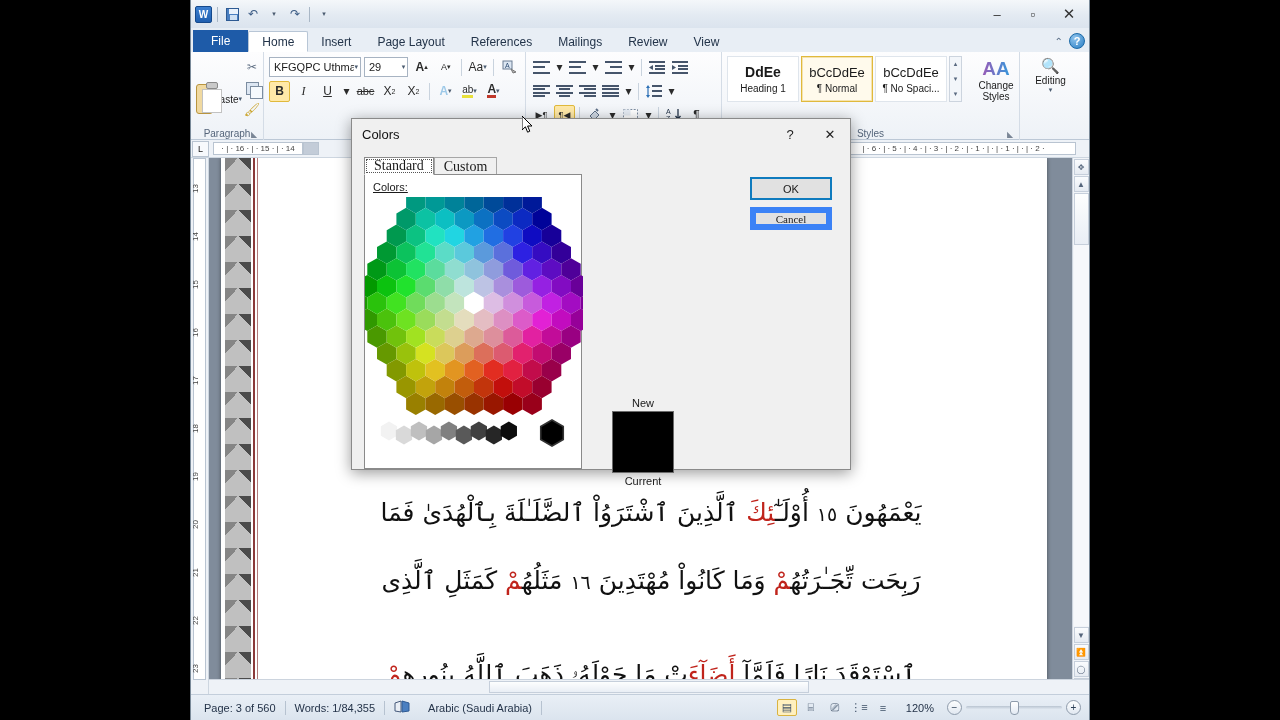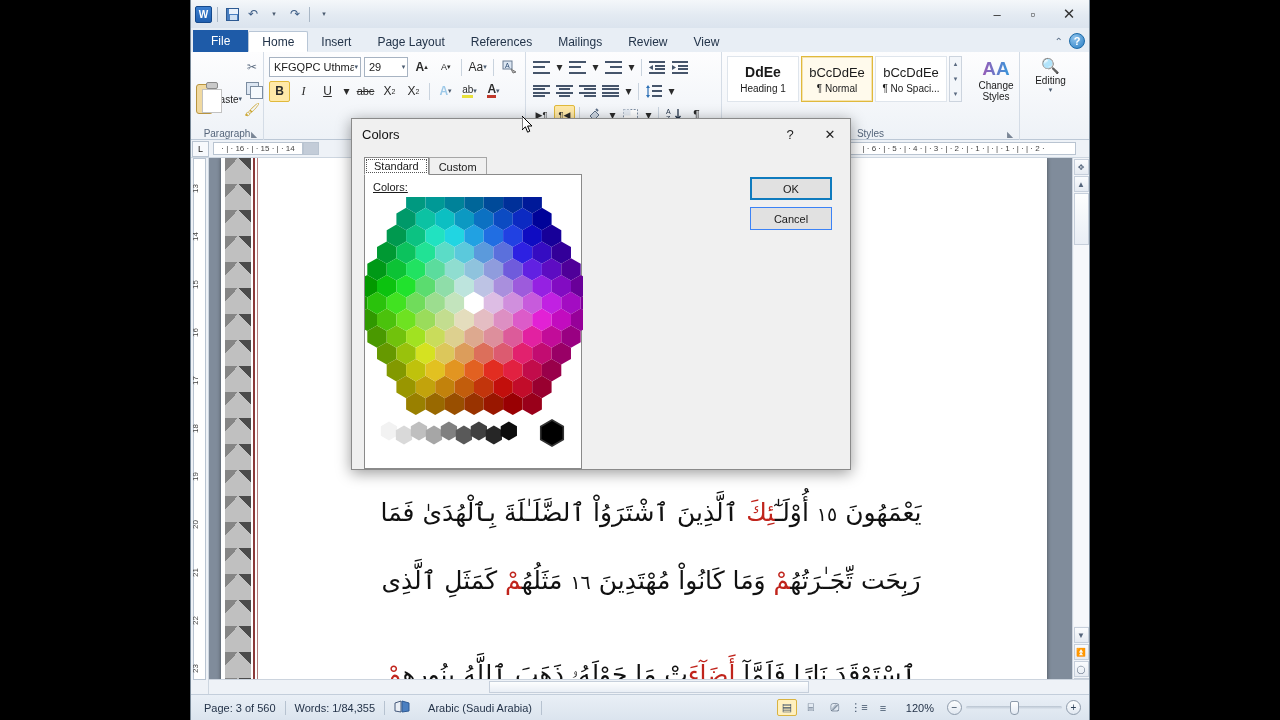--- a/index.html
+++ b/index.html
@@ -183,38 +183,38 @@
   
   .dlg { position:absolute; left:160px; top:118px; width:500px; height:352px; background:#f0f0f0;
          border:1px solid #8a8a8a; box-shadow:0 3px 14px rgba(0,0,0,.4); z-index:50; }
   .dlg-tb { height:30px; display:flex; align-items:center; background:#f0f0f0; }
   .dlg-title { font-size:13px; padding-left:10px; color:#111; }
   .dlg-tb-right { margin-left:auto; display:flex; }
   .dlg-tb-btn { width:40px; height:28px; display:flex; align-items:center; justify-content:center;
                 font-size:13px; color:#222; }
   .dlg-body { position:absolute; left:0; right:0; top:30px; bottom:0; }
   .tabs { position:absolute; left:12px; top:8px; display:flex; align-items:flex-end; }
-  .dtab { height:18px; padding:0 9px; font-size:11px; background:#f0f0f0; border:1px solid #a6a6a6;
-          border-bottom:none; display:flex; align-items:center; }
+  .dtab { height:18px; padding:0 9px; font-size:14px; background:#f0f0f0; border:1px solid #a6a6a6;
+          border-bottom:none; display:flex; align-items:center;font-family:Liberation Serif, serif; }
   .dtab.sel { background:#fff; border:1px solid #8a8a8a; border-bottom:1px solid #fff; position:relative;
               z-index:2; outline:1px dotted #555; outline-offset:-3px; }
   .panel { position:absolute; left:12px; top:25px; width:218px; height:295px; background:#fff;
            border:1px solid #8a8a8a; }
   .clabel { position:absolute; left:8px; top:6px; font-size:11px; }
   .clabel u { text-decoration:underline; }
   .hexwrap { position:absolute; left:0; top:22px; width:218px; height:218px; }
   .greywrap { position:absolute; left:10px; top:238px; width:200px; height:40px; }
   .preview { position:absolute; left:248px; top:248px; width:86px; text-align:center; }
   .pv-label { font-size:11px; }
   .pv-sw { width:62px; height:62px; margin:2px auto; border:1px solid #6b6b6b; }
   .okbtn { position:absolute; right:18px; top:28px; width:82px; height:23px; background:#e1e1e1;
            border:1px solid #0f7bbe; box-shadow:0 0 0 1px #0f7bbe inset; font-size:11px;
            display:flex; align-items:center; justify-content:center; }
   .cancelbtn { position:absolute; right:18px; top:58px; width:82px; height:23px; background:#e1e1e1;
-           border:1px solid #3b82f6; font-size:11px; display:flex; align-items:center; justify-content:center; }
+           border:6px solid #3b82f6; font-size:11px; display:flex; align-items:center; justify-content:center;font-family:Liberation Serif, serif; }
   .cursor-arrow { position:absolute; left:331px; top:116px; width:12px; height:18px; z-index:60; }
 </style>
 </head>
 <body>
 
 <div id="app">
 
   <div class="titlebar">
     <div class="qat">
       <div class="wlogo">W</div>
@@ -736,20 +736,25 @@
               <polygon points="88.89,12.60 97.03,17.30 97.03,26.70 88.89,31.40 80.75,26.70 80.75,17.30" fill="#595959"></polygon>
               <polygon points="103.87,8.60 112.01,13.30 112.01,22.70 103.87,27.40 95.73,22.70 95.73,13.30" fill="#404040"></polygon>
               <polygon points="118.85,12.60 126.99,17.30 126.99,26.70 118.85,31.40 110.71,26.70 110.71,17.30" fill="#262626"></polygon>
               <polygon points="133.83,8.60 141.97,13.30 141.97,22.70 133.83,27.40 125.69,22.70 125.69,13.30" fill="#0d0d0d"></polygon>
               <polygon points="177.00,4.50 190.42,12.25 190.42,27.75 177.00,35.50 163.58,27.75 163.58,12.25" fill="#ffffff" stroke="#ffffff" stroke-width="1.6"></polygon>
               <polygon points="177.00,7.00 188.26,13.50 188.26,26.50 177.00,33.00 165.74,26.50 165.74,13.50" fill="#000000" stroke="#333333" stroke-width="1.6"></polygon>
             </svg>
         </div>
       </div>
 
+      <div class="preview">
+        <div class="pv-label">New</div>
+        <div class="pv-sw" id="pvsw" style="background: rgb(0, 0, 0);"></div>
+        <div class="pv-label">Current</div>
+      </div>
 
       <div class="okbtn">OK</div>
       <div class="cancelbtn">Cancel</div>
     </div>
   </div>
 
   <svg class="cursor-arrow" viewBox="0 0 12 18">
     <path d="M0 0 L0 14 L3.4 10.8 L5.6 16.2 L7.8 15.2 L5.6 10 L10 10 Z" fill="#fff" stroke="#000" stroke-width="1"></path>
   </svg>
 

